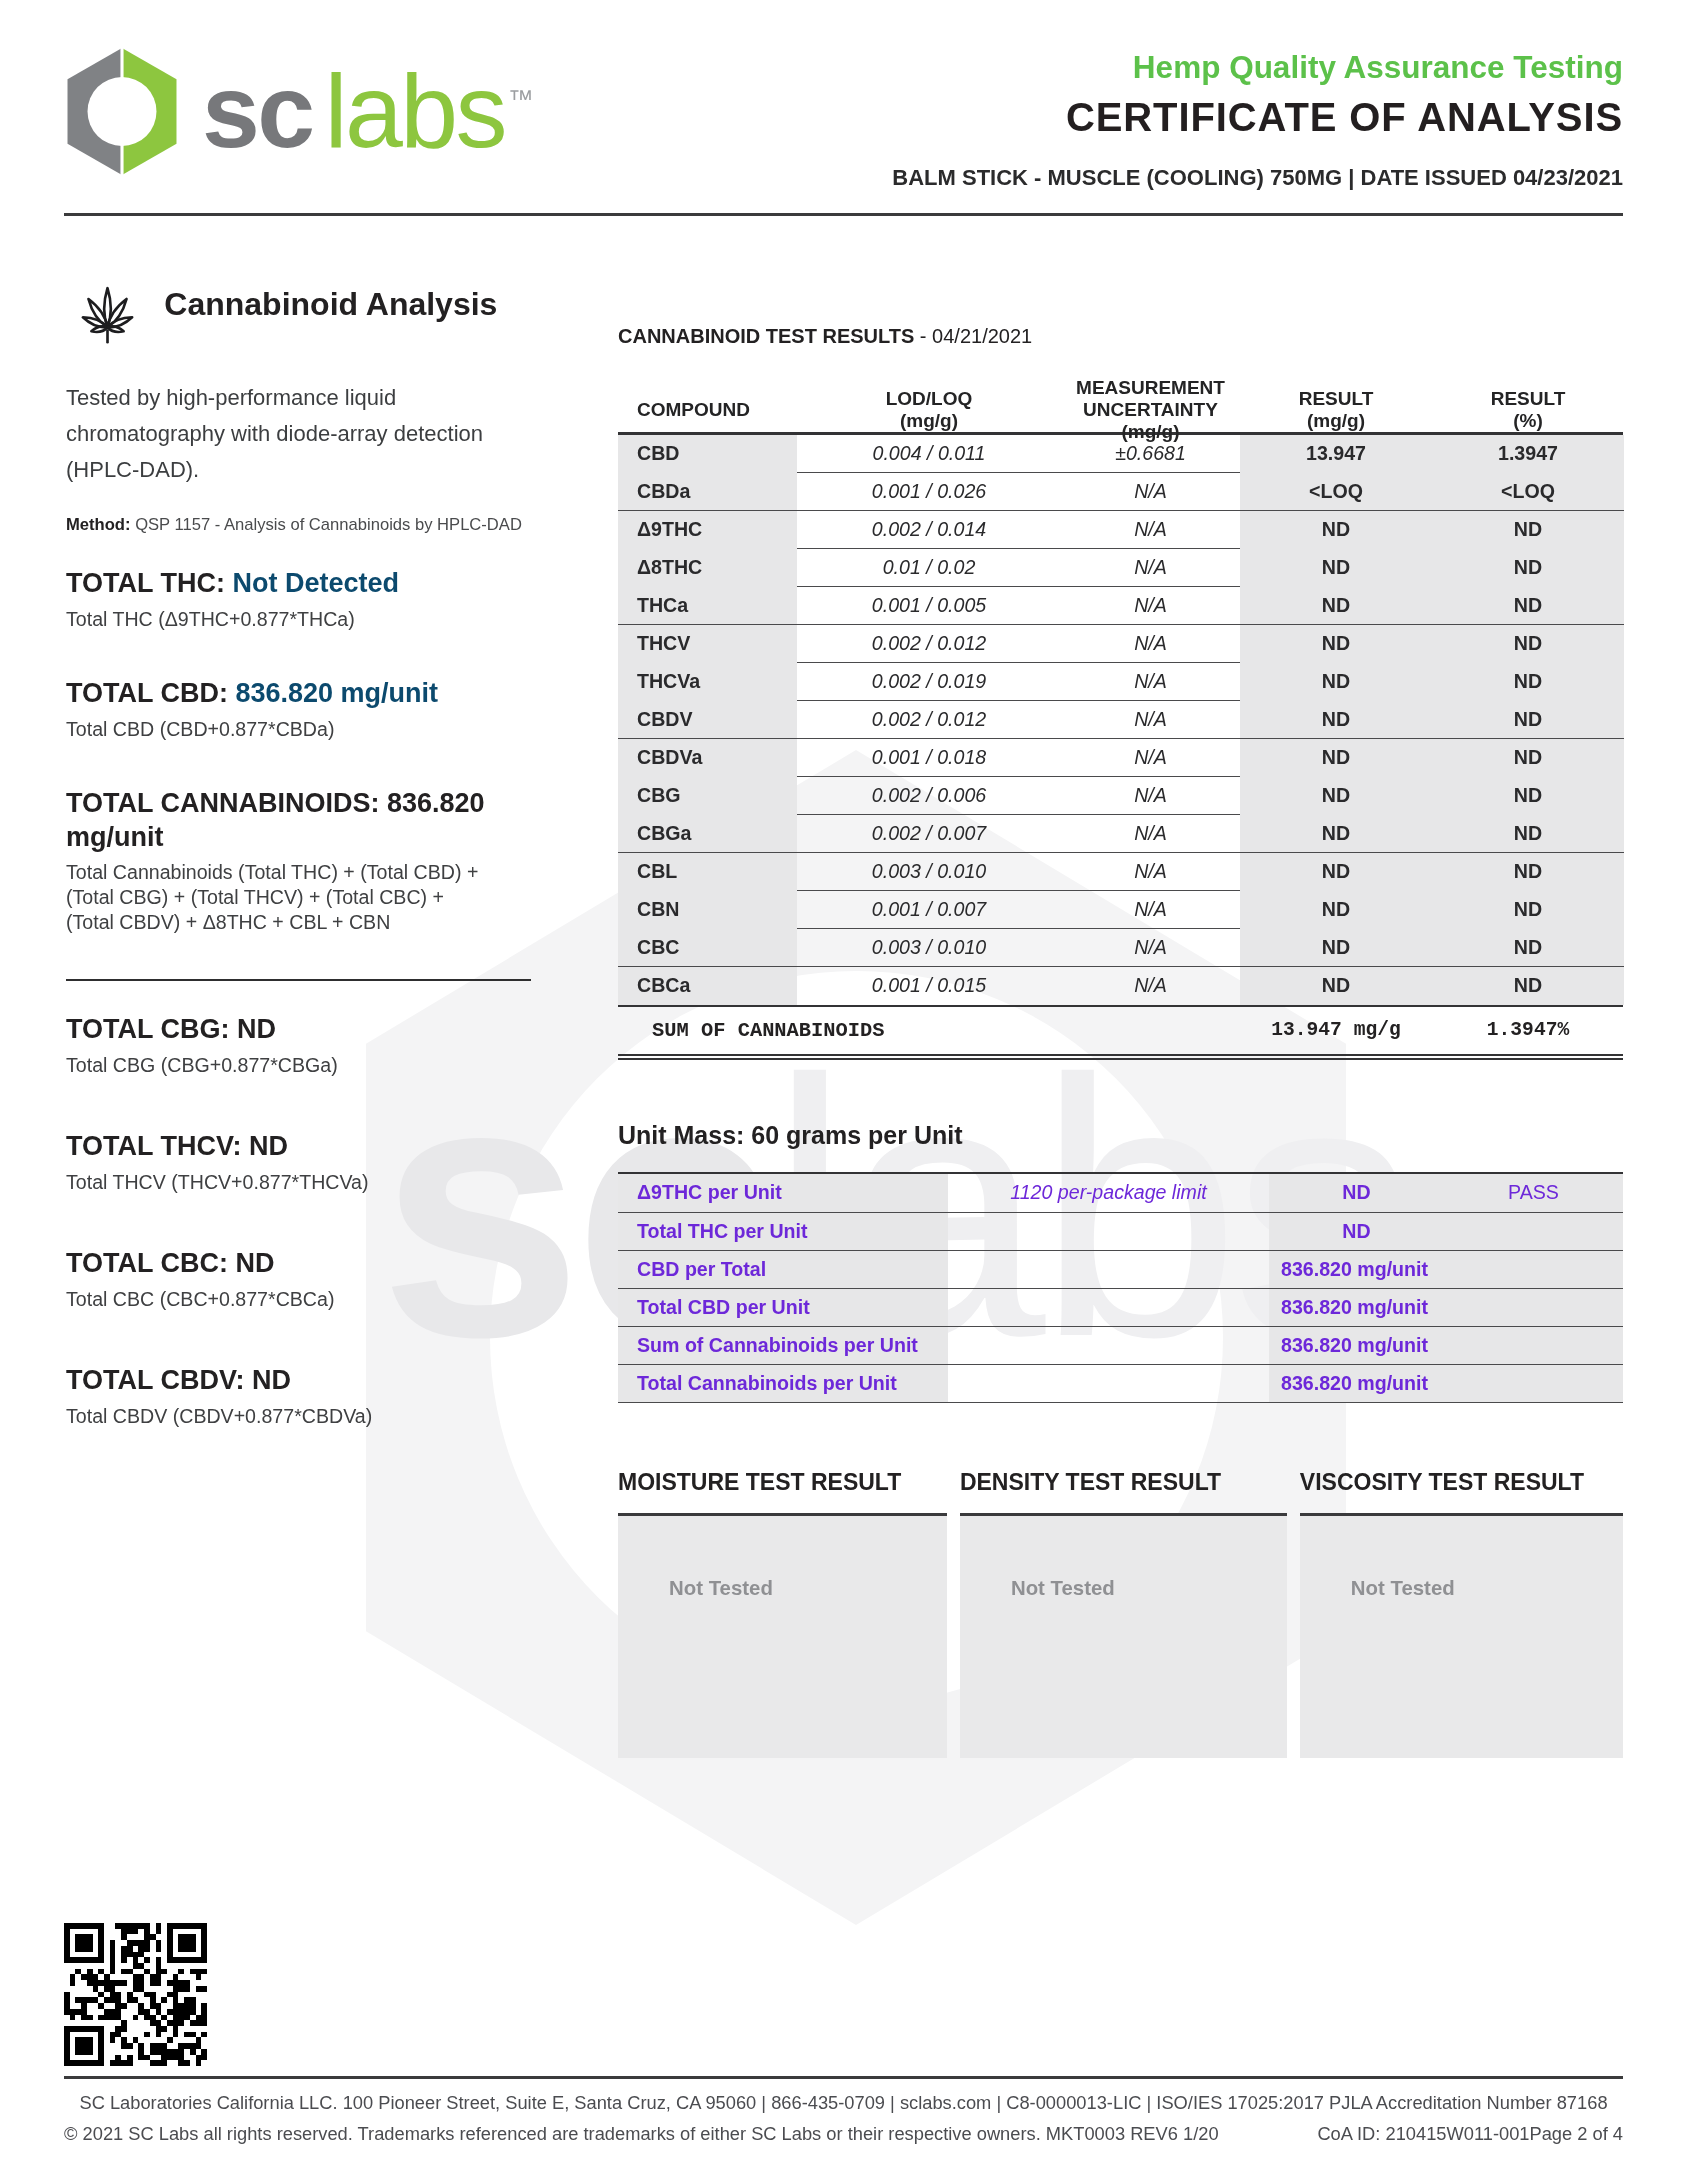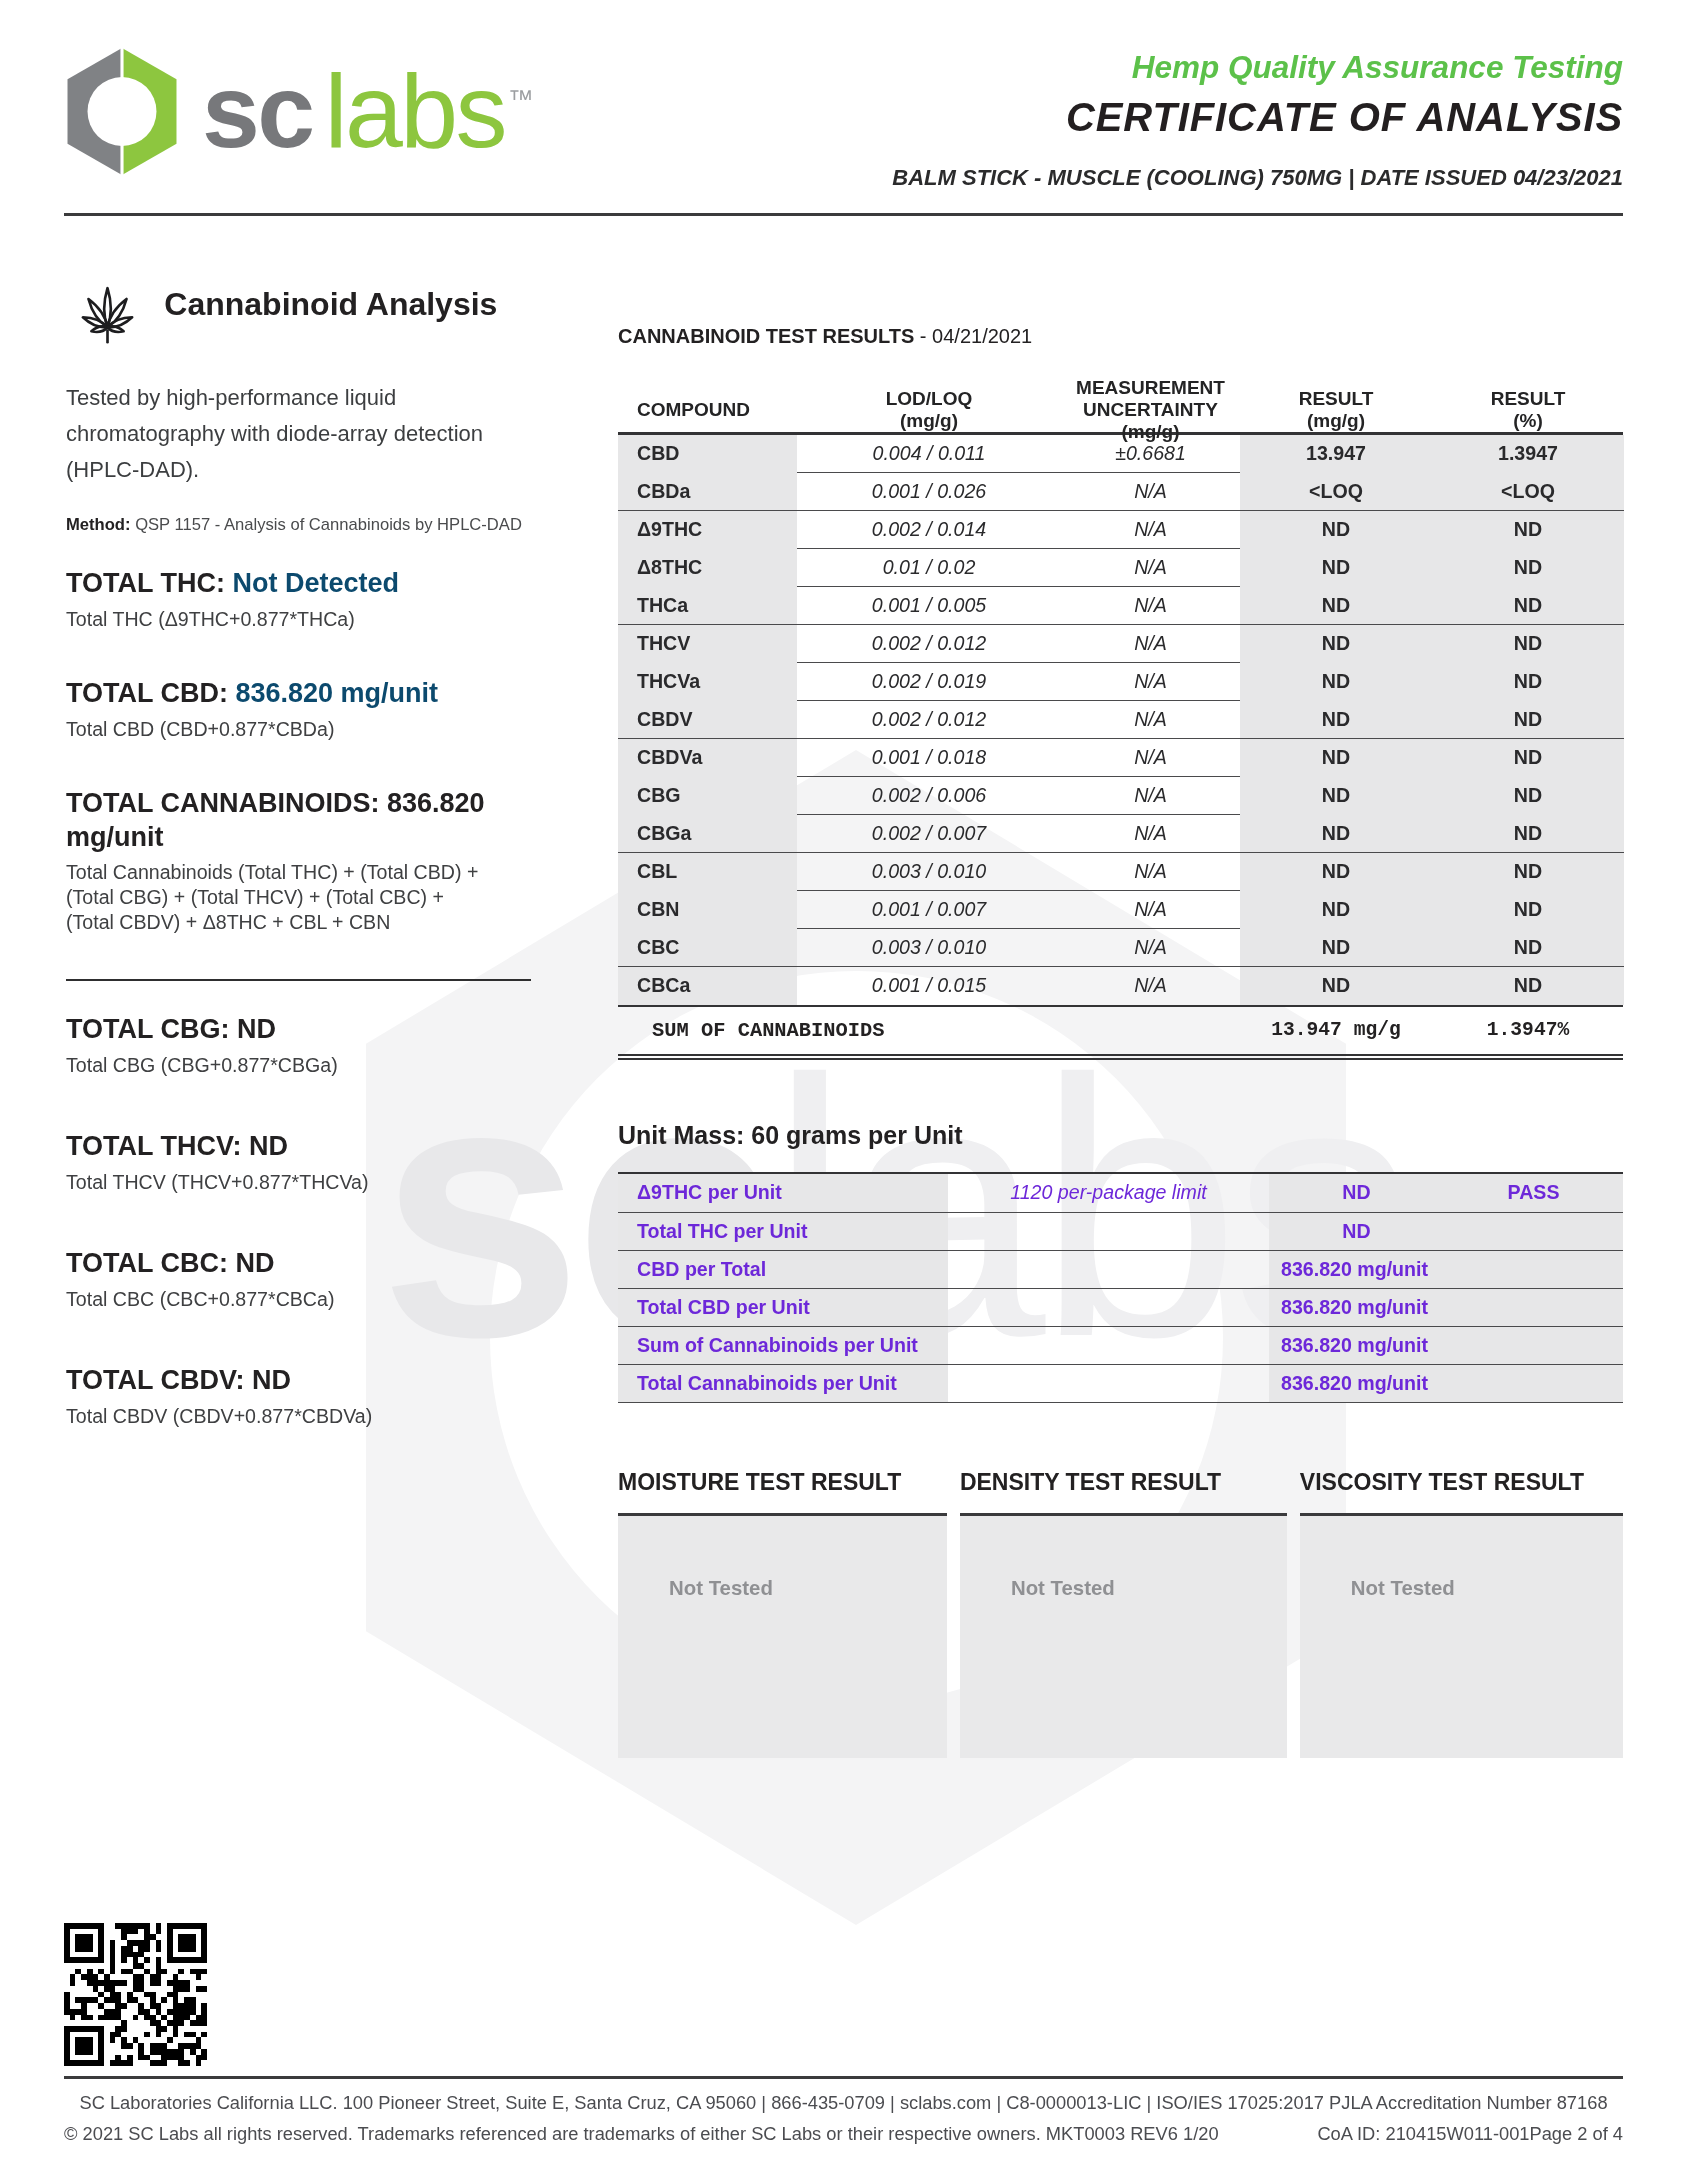--- a/index.html
+++ b/index.html
@@ -21,21 +21,21 @@
   .content { position:relative; z-index:1; }
 
   
   .logo-wrap { position:absolute; left:66px; top:47px; display:flex; align-items:center; }
   .logo-mark { width:112px; height:129px; }
   .logo-word { margin-left:24px; font-size:104px; letter-spacing:-2.6px; display:flex; align-items:baseline; }
   .logo-sc { font-weight:700; color:#77787b; }
   .logo-labs { font-weight:400; color:#8dc63f; margin-left:12px; }
   .logo-tm { font-size:25.6px; color:#9c9ea1; margin-left:3.4px; transform:translateY(-39px); }
 
-  .header-right { position:absolute; right:62px; top:49px; text-align:right;font-style:italic; }
+  .header-right { position:absolute; right:62px; top:49px; text-align:right; }
   .program-title { font-size:31.5px; font-weight:700; color:#5cc14a; margin-bottom:8.5px; }
   .coa-title { font-size:40px; font-weight:700; color:#231f20; letter-spacing:0.9px; margin-bottom:25.6px; }
   .coa-subtitle { font-size:22px; font-weight:700; color:#2b2b2c; }
 
   .rule { position:absolute; left:64px; width:1559px; height:3.4px; background:#3b3b3c; }
   .rule-top { top:213px; }
   .rule-bottom { top:2076px; }
 
   
   .left-col { position:absolute; left:66px; top:257px; width:521px; }
@@ -79,21 +79,21 @@
 
   .unit-heading { margin-top:61px; font-size:25px; font-weight:700; color:#232122; }
   .unit-tbl { margin-top:22px; width:1005px; border-top:2.6px solid #333335; border-bottom:1.7px solid #4a4a4c; }
   .unit-row { display:grid; grid-template-columns:330px 321px 175px 179px; height:38px; }
   .unit-row + .unit-row { border-top:1.7px solid #4a4a4c; }
   .ucell { display:flex; align-items:center; font-size:19.6px; color:#6d28d9; }
   .u-label { background:#e7e7e8; padding-left:19px; font-weight:700; }
   .u-note { background:transparent; justify-content:center; font-style:italic; }
   .u-res { background:#e7e7e8; justify-content:center; font-weight:700; }
   .u-res.wide { justify-content:flex-start; padding-left:12px; }
-  .u-status { background:#e7e7e8; justify-content:center; font-weight:700; }
+  .u-status { background:#e7e7e8; justify-content:center; font-weight:400; }
 
   .boxes { margin-top:66px; display:flex; gap:12.8px; }
   .test-col { width:331px; }
   .test-col:nth-child(2){ width:329px; }
   .test-col:nth-child(3){ width:325px; }
   .test-col h4 { font-size:23px; line-height:27px; font-weight:700; color:#232122; margin-bottom:17px; }
   .test-box { height:245px; background:#e9e9ea; border-top:3.4px solid #3a3a3c; padding:61px 0 0 51px; }
   .not-tested { font-size:20.4px; font-weight:700; color:#8f9093; }
 
   

